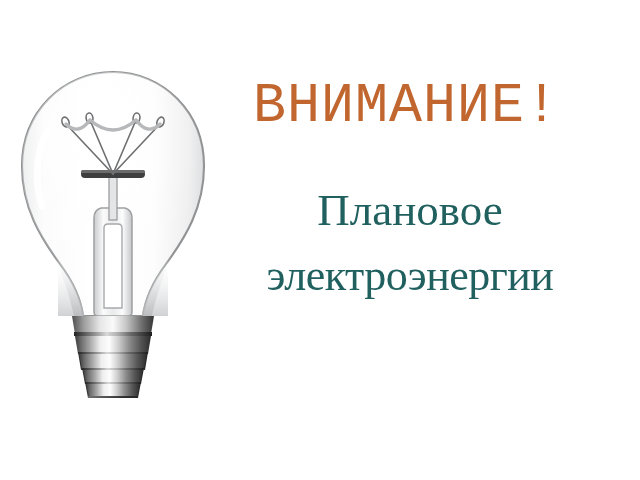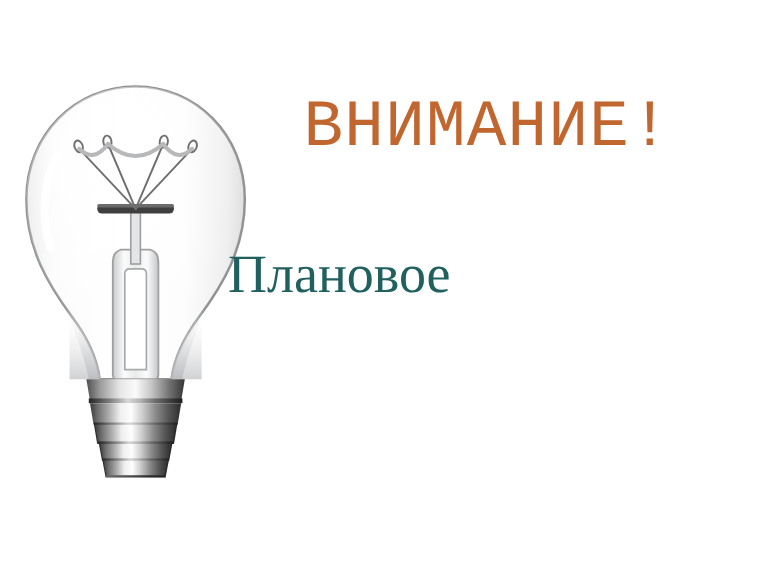--- a/index.html
+++ b/index.html
@@ -55,22 +55,23 @@
     font-weight: 400;
     letter-spacing: 1px;
     color: #c0662e;
     white-space: nowrap;
     margin-top: 34px;
   }
 
   #message {
     position: absolute;
     left: 0;
-    top: 196px;
+    top: 178px;
     width: 440px;
+    text-align: center;
   }
   #message .msg-line {
     font-family: "Liberation Serif", "DejaVu Serif", serif;
     font-size: 45px;
     line-height: 65px;
     font-weight: 400;
     color: #20605f;
     white-space: nowrap;
   }
   #message .msg-line.line-3 {
@@ -238,16 +239,17 @@
       </g>
     </svg>
   </div>
 
   <div id="text-block">
 
     <div id="headline">ВНИМАНИЕ!</div>
 
     <div id="message">
       <div class="msg-line line-1">Плановое</div>
+      <div class="msg-line line-3">электроэнергии</div>
     </div>
 
   </div>
 </div>
 
 </body></html>

